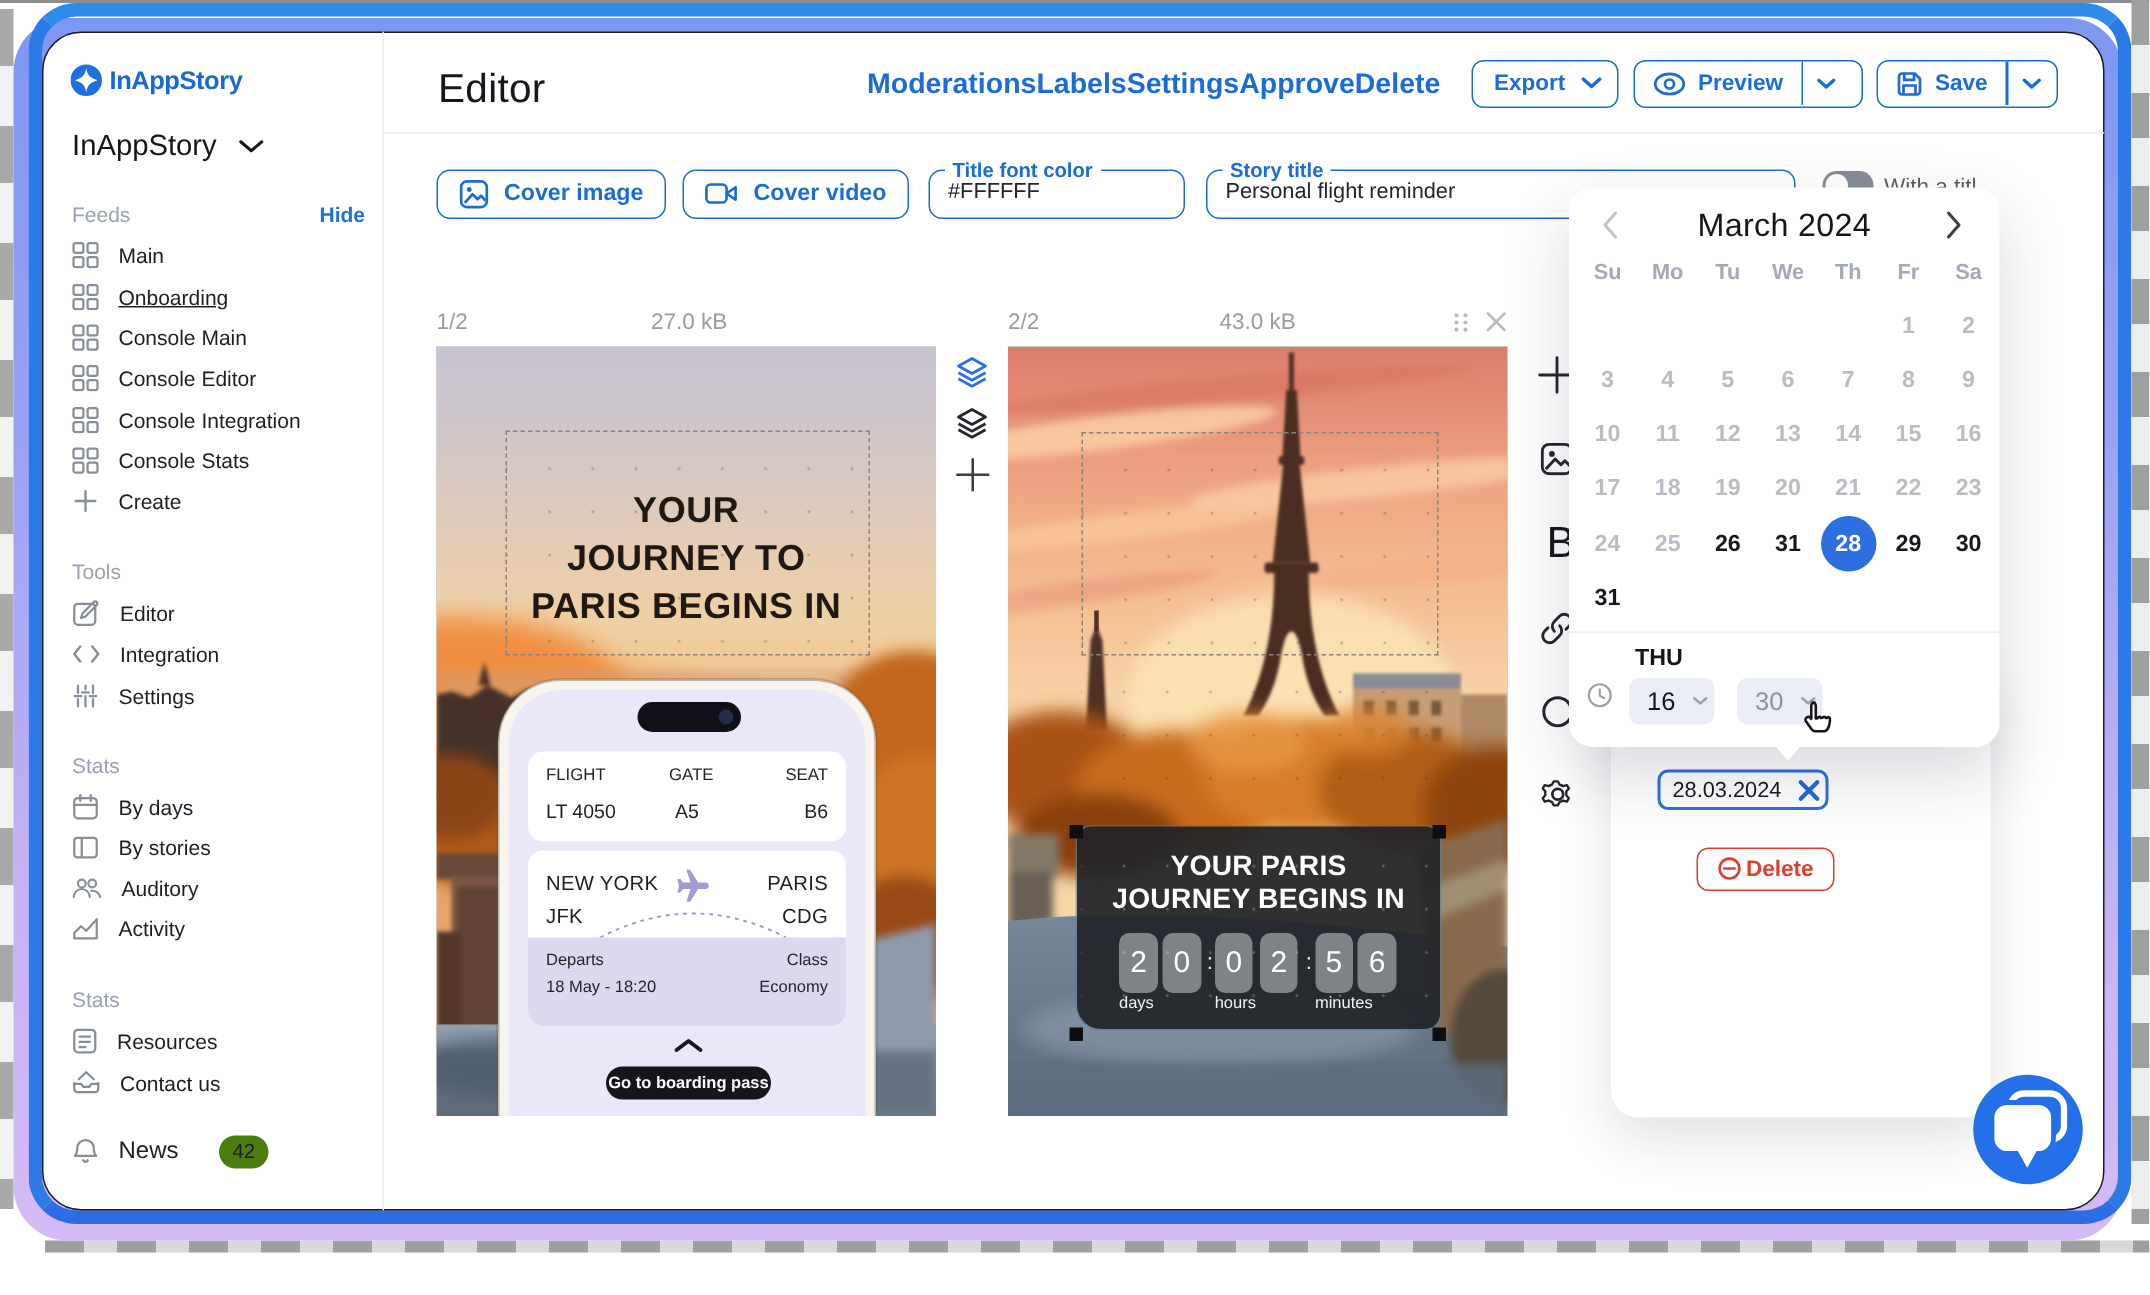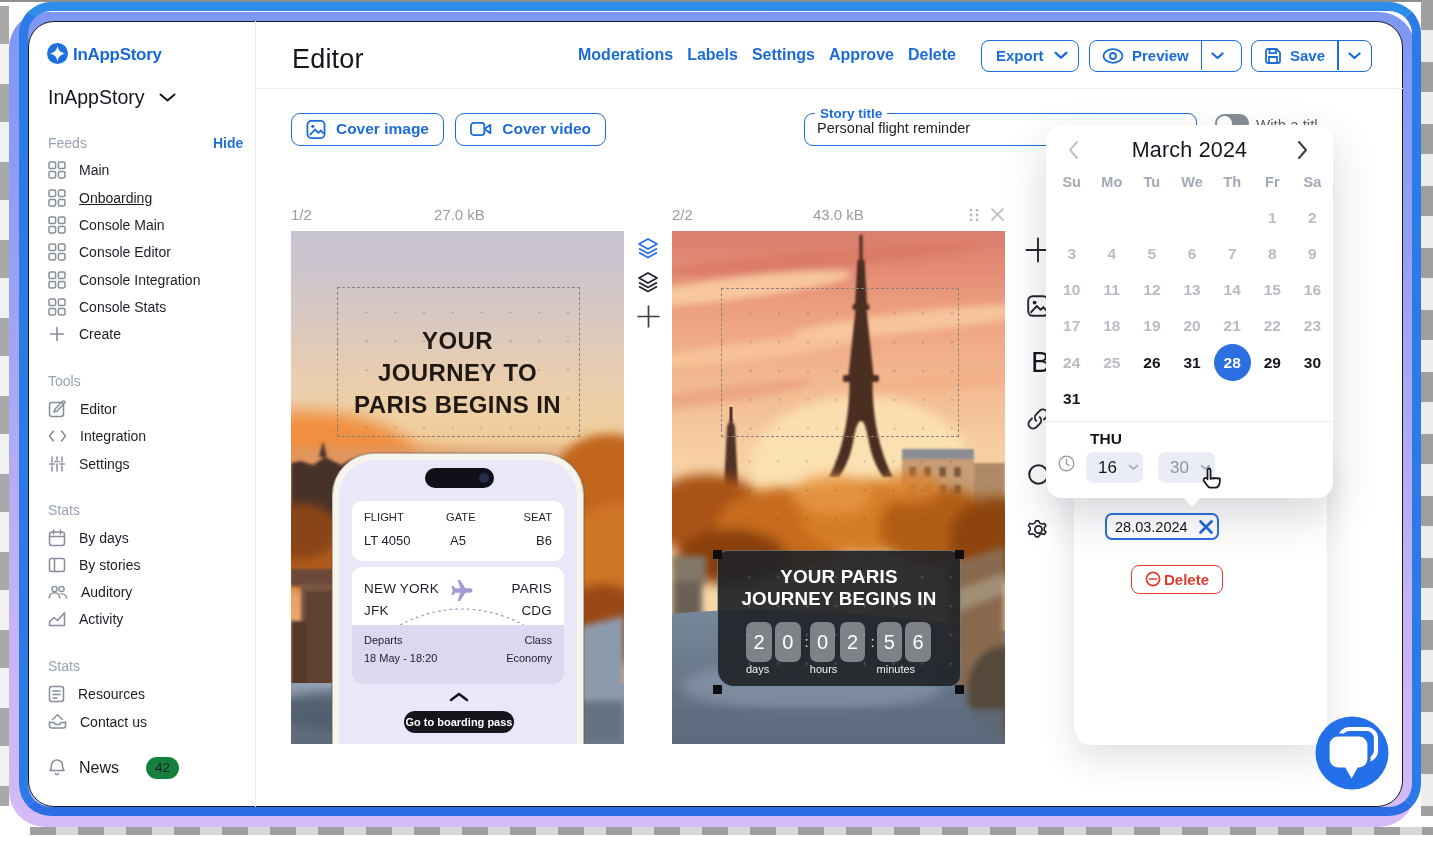--- a/index.html
+++ b/index.html
@@ -14,21 +14,21 @@
 #bluering { left:19px; top:2px; width:1402px; height:814px; border-radius:32px; border:9px solid #2b7ae7; border-top-color:#2d8ce9; border-bottom-color:#2b6ee4; }
 #window { left:28px; top:21px; width:1375px; height:786px; border-radius:26px; background:#fff; border:1.5px solid #161a26; }
 #content { left:28px; top:21px; width:1375px; height:786px; border-radius:26px; overflow:hidden; }
 
 #sidediv { left:227px; top:0; width:1px; height:786px; background:#ebebf0; }
 .slabel { position:absolute; left:20px; color:#9aa1b1; font-size:14px; }
 .item { position:absolute; left:20px; height:20px; display:flex; align-items:center; gap:13px; color:#1d1d26; font-size:14px; }
 .item svg { flex:0 0 auto; }
 
 #hdr-title { left:264px; top:23px; font-size:27px; color:#16161f; letter-spacing:.2px; }
-#nav { left:550px; top:25px; width:378px; display:flex; justify-content:space-between; font-size:16px; font-weight:700; color:#1b6cd6; white-space:nowrap; }
+#nav { left:550px; top:25px; width:378px; display:flex; justify-content:space-between; font-size:19px; font-weight:700; color:#1b6cd6; white-space:nowrap; }
 .obtn span, .btn span { white-space:nowrap; }
 .btn { position:absolute; top:18.5px; height:32px; border:1.8px solid #1b6cd6; border-radius:8px; color:#1b6cd6; font-weight:700; font-size:15px; display:flex; align-items:center; }
 .btn .sep { width:1.6px; height:28.4px; background:#1b6cd6; }
 #hdr-div { left:227px; top:67px; width:1148px; height:1px; background:#ececf1; }
 
 .obtn { position:absolute; top:91.5px; height:33px; border:1.7px solid #1b6cd6; border-radius:9px; color:#1b6cd6; font-weight:700; font-size:15.5px; display:flex; align-items:center; gap:10px; padding:0 14px; }
 .field { position:absolute; top:91.5px; height:33px; border:1.7px solid #1b6cd6; border-radius:9px; background:#fff; }
 .flabel { position:absolute; top:-8px; left:10px; background:#fff; padding:0 5px; color:#1b6cd6; font-weight:700; font-size:13.5px; line-height:16px; }
 .fval { position:absolute; left:12px; top:6px; font-size:14.5px; color:#23232b; }
 
@@ -209,21 +209,21 @@
           <path d="M1.5 9.5 H6 L7.5 11.5 H11.5 L13 9.5 H17.5"></path>
           <path d="M4.5 6.5 L9.5 1.8 L14.5 6.5"></path>
         </g>
       </svg>Contact us</div>
   <div class="item" style="top:736.5px;font-size:16px;"><svg width="18" height="19" viewBox="0 0 18 19">
         <g fill="none" stroke="#878d99" stroke-width="1.5" stroke-linecap="round" stroke-linejoin="round">
           <path d="M9 2 a5.5 5.5 0 0 1 5.5 5.5 c0 3.6 1.6 5 1.6 5 H1.9 c0 0 1.6-1.4 1.6-5 A5.5 5.5 0 0 1 9 2 Z"></path>
           <path d="M7.5 15.5 a1.6 1.6 0 0 0 3 0"></path>
         </g>
       </svg>News
-    <span style="display:inline-flex;align-items:center;justify-content:center;min-width:33px;height:22px;border-radius:11px;background:#15803d;font-size:13.5px;color:#1d1d26;margin-left:14px;">42</span></div>
+    <span style="display:inline-flex;align-items:center;justify-content:center;min-width:33px;height:22px;border-radius:11px;background:#4d7c0f;font-size:13.5px;color:#1d1d26;margin-left:14px;">42</span></div>
 
   <div class="abs" id="hdr-title">Editor</div>
   <div class="abs" id="nav">
       <span>Moderations</span>
       <span>Labels</span>
       <span>Settings</span>
       <span>Approve</span>
       <span>Delete</span>
     </div>
   <div class="abs" id="hdr-div"></div>
@@ -263,20 +263,24 @@
       </svg>
     <span>Cover video</span>
   </div>
   <div class="obtn" style="left:263px;width:153px;">
     <svg width="21" height="21" viewBox="0 0 21 21">
         <rect x="1.5" y="1.5" width="18" height="18" rx="4" fill="none" stroke="#1b6cd6" stroke-width="1.9"></rect>
         <circle cx="7.2" cy="7.2" r="1.7" fill="#1b6cd6"></circle>
         <path d="M4 16.5 L9.5 10.5 L13 14 L15.5 11.5 L18.5 15" fill="none" stroke="#1b6cd6" stroke-width="1.9" stroke-linejoin="round"></path>
       </svg>
     <span>Cover image</span>
+  </div>
+  <div class="field" style="left:591px;width:171px;">
+    <div class="flabel">Title font color</div>
+    <div class="fval">#FFFFFF</div>
   </div>
   <div class="field" style="left:776px;width:393px;">
     <div class="flabel">Story title</div>
     <div class="fval">Personal flight reminder</div>
   </div>
 
   <div class="abs" style="left:1187px;top:93px;width:34px;height:19px;border-radius:10px;background:#878d96;"></div>
   <div class="abs" style="left:1189px;top:95px;width:15px;height:15px;border-radius:50%;background:#fff;"></div>
   <div class="abs" style="left:1228px;top:95px;font-size:15px;color:#5a5e66;">With a titl</div>
 

